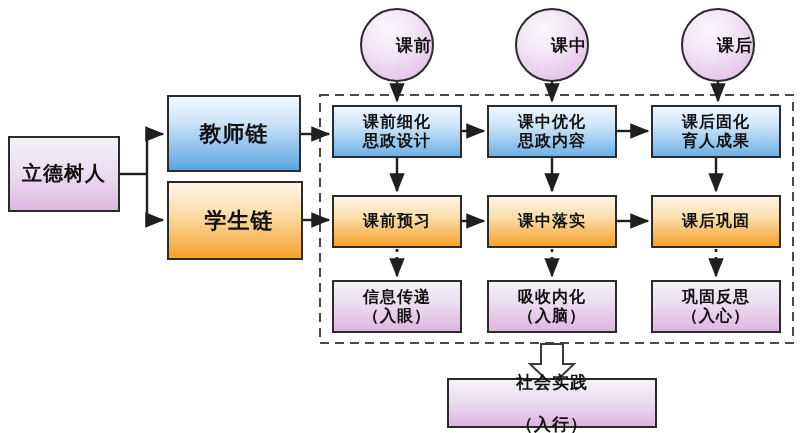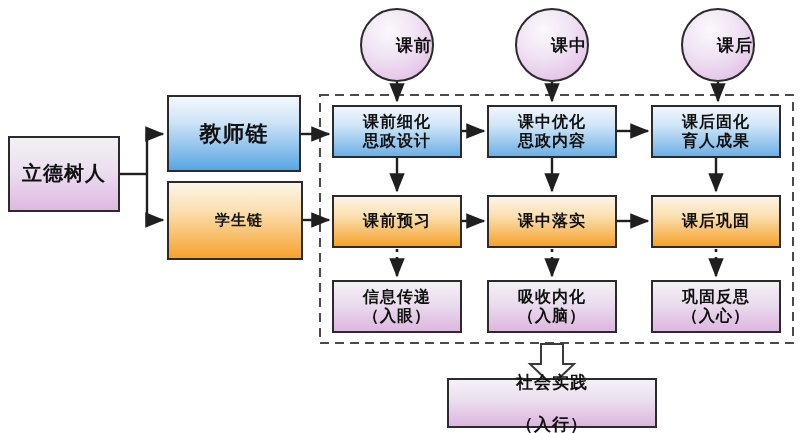--- a/index.html
+++ b/index.html
@@ -63,21 +63,21 @@
     background: linear-gradient(to bottom, #f2f8fd 0%, #cde3f7 35%, #58a6e4 100%);
     font-size: 22px;
   }
   
   .n-orange {
     background: linear-gradient(to bottom, #fdf4e6 0%, #fbdfae 40%, #f6a12a 100%);
     font-size: 16px;
   }
   .n-orange-big {
     background: linear-gradient(to bottom, #fdf5e8 0%, #fbdfae 38%, #f6a22c 100%);
-    font-size: 15px;
+    font-size: 22px;
     padding-left: 8px;
   }
 
   .circle {
     position: absolute;
     box-sizing: border-box;
     border: 2px solid #2b2b2b;
     border-radius: 50%;
     background: radial-gradient(circle at 38% 28%, #fbf8fc 0%, #f1e4f4 40%, #ddb5e1 100%);
     display: flex;

